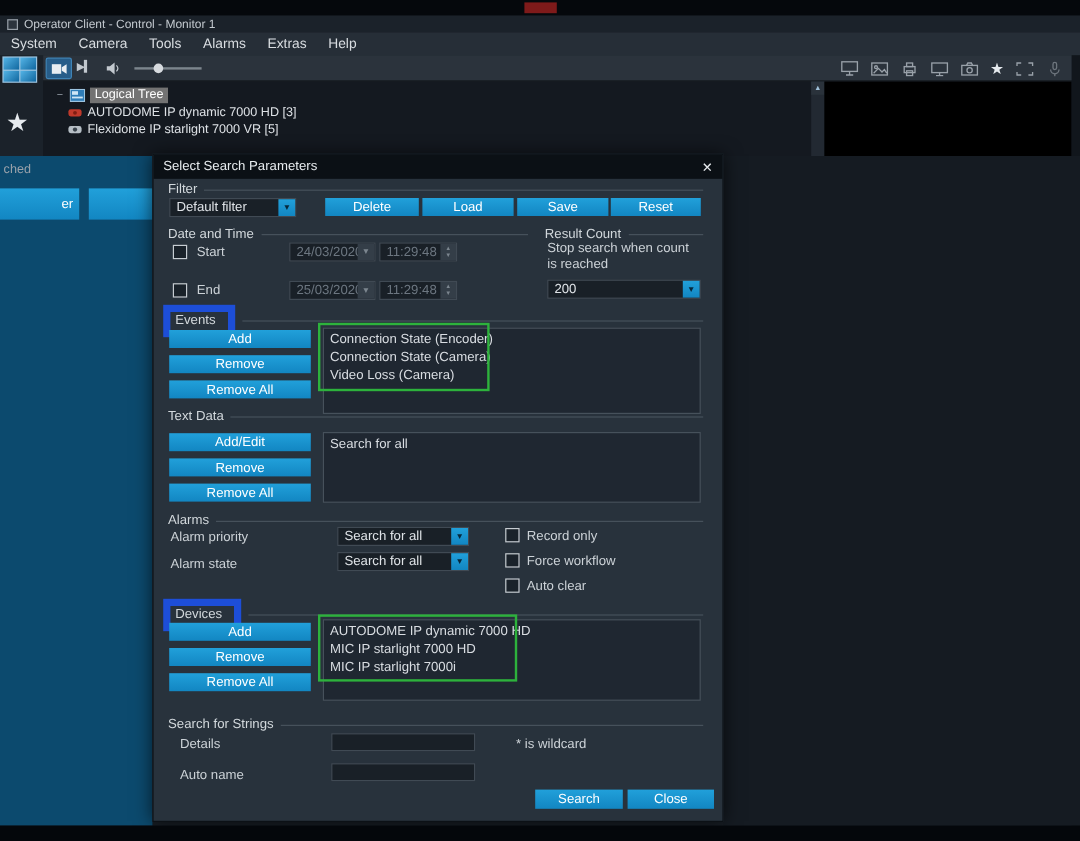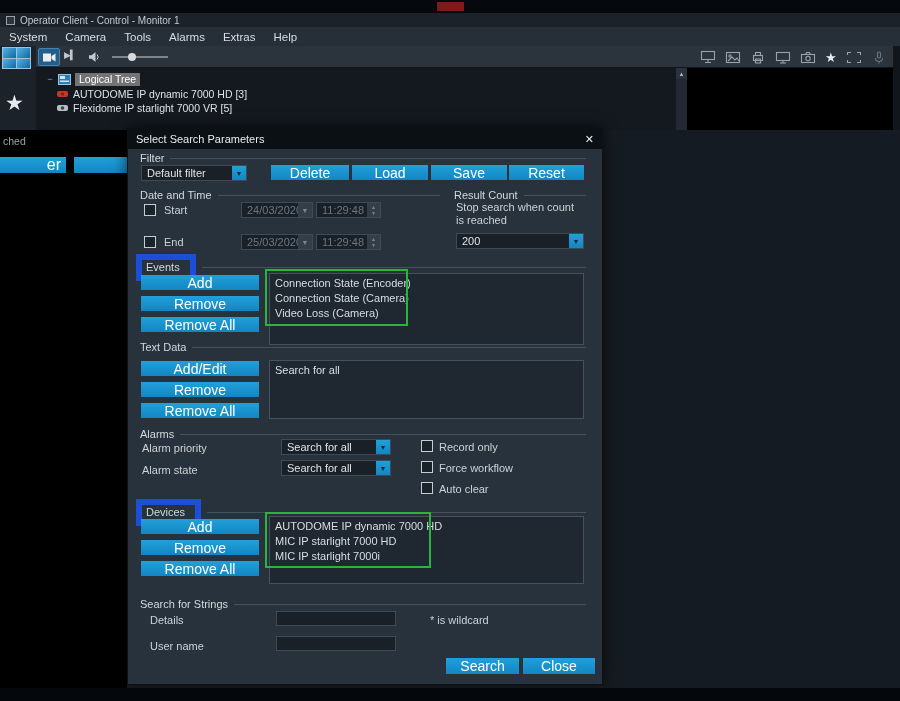--- a/index.html
+++ b/index.html
@@ -36,38 +36,38 @@
   #treepanel{position:absolute;left:36px;top:68px;width:640px;height:62px;background:#141920;font-size:10.5px;color:#dde1e5;}
   .trow{position:absolute;display:flex;align-items:center;gap:4px;height:14px;white-space:nowrap;}
   .expander{color:#9aa2ab;font-size:9px;width:8px;text-align:center;}
   .tree-sel{background:#737373;color:#fff;padding:0 4px;line-height:13px;}
   #vscroll{position:absolute;left:676px;top:68px;width:11px;height:62px;background:#222932;}
   .sarrow{height:11px;background:#2a323b;color:#9fc0d8;font-size:6px;display:flex;align-items:center;justify-content:center;}
   #videoarea{position:absolute;left:687px;top:68px;width:206px;height:62px;background:#000;}
   #rightedge{position:absolute;left:893px;top:46px;width:7px;height:642px;background:#11161c;}
 
   
-  #leftpanel{position:absolute;left:0;top:130px;width:127px;height:558px;background:#000000;padding-left:40px;}
+  #leftpanel{position:absolute;left:0;top:130px;width:127px;height:558px;background:#0c4a6e;padding-left:40px;}
   .clip-text{position:absolute;left:3px;top:5px;font-size:10.5px;color:#9aa2ab;}
-  .clip-btn{position:absolute;top:27px;height:16px;background:linear-gradient(#21a0da,#1286c2);
-    color:#fff;font-size:16px;display:flex;align-items:center;justify-content:flex-end;padding-right:5px;}
+  .clip-btn{position:absolute;top:27px;height:26px;background:linear-gradient(#21a0da,#1286c2);
+    color:#fff;font-size:11px;display:flex;align-items:center;justify-content:flex-end;padding-right:5px;}
   #rightbg{position:absolute;left:603px;top:130px;width:297px;height:558px;background:#151b22;}
   #bottombar{position:absolute;left:0;top:688px;width:900px;height:13px;background:#04070b;}
 
   
   #dialog{position:absolute;left:127px;top:128px;width:476px;height:557px;background:#28323c;
     border:1px solid #0c1116;box-shadow:0 0 14px rgba(0,0,0,.65);}
   .dlg-title{position:absolute;left:0;top:0;width:100%;height:20px;background:#0b1015;
     display:flex;align-items:center;padding:0 8px;font-size:11px;color:#e8ecef;}
   .dlg-close{margin-left:auto;font-size:11px;color:#e8ecef;cursor:pointer;}
   .ghead{position:absolute;display:flex;align-items:center;font-size:11px;color:#d2d8dc;}
   .ghead .line{flex:1;height:1px;background:#46515b;margin-left:6px;}
   .glabel{border:6px solid #1d4ed8;padding:1px 10px 2px 4px;margin-left:-4px;}
   .bbtn{position:absolute;height:15px;background:linear-gradient(#21a0da,#1286c2);color:#fff;
-    font-size:14px;display:flex;align-items:center;justify-content:center;cursor:pointer;}
+    font-size:11px;display:flex;align-items:center;justify-content:center;cursor:pointer;}
   .combo{position:absolute;height:16px;background:#192027;border:1px solid #404a54;
     font-size:11px;color:#dfe3e7;display:flex;align-items:center;padding:0 18px 0 5px;white-space:nowrap;}
   .combo .arr{position:absolute;right:0;top:0;bottom:0;width:14px;background:linear-gradient(#21a0da,#1286c2);
     color:#06283c;font-size:7px;display:flex;align-items:center;justify-content:center;}
   .combo.dis{color:#6c7680;}
   .combo.dis .arr{background:#343e48;color:#7c868f;}
   .combo .arrs{position:absolute;right:0;top:0;bottom:0;width:13px;background:#343e48;color:#7c868f;
     display:flex;flex-direction:column;align-items:center;justify-content:center;font-size:5px;line-height:1.2;}
   .tinput{position:absolute;height:15px;background:#192027;border:1px solid #404a54;
     font-size:11px;color:#dfe3e7;padding:0 4px;font-family:inherit;}
@@ -330,21 +330,21 @@
     </div>
     <div class="greenbox" style="left:137px;top:383px;width:166px;height:56px;"></div>
 
     <div class="ghead" style="left:12px;top:469px;width:446px;">
       <span>Search for Strings</span>
         <span class="line"></span>
     </div>
     <div class="lbl" style="left:22px;top:485px;">Details</div>
     <input class="tinput" style="left: 148px; top: 482px; width: 120px;" value="">
     <div class="lbl" style="left:302px;top:485px;">* is wildcard</div>
-    <div class="lbl" style="left:22px;top:511px;">User name</div>
+    <div class="lbl" style="left:22px;top:511px;">Auto name</div>
     <input class="tinput" style="left: 148px; top: 507px; width: 120px;" value="">
 
     <div class="bbtn" style="left:318px;top:529px;width:73px;height:16px;">Search</div>
     <div class="bbtn" style="left:395px;top:529px;width:72px;height:16px;">Close</div>
   </div>
 
   <div id="bottombar"></div>
 </div>
 
 </body></html>

